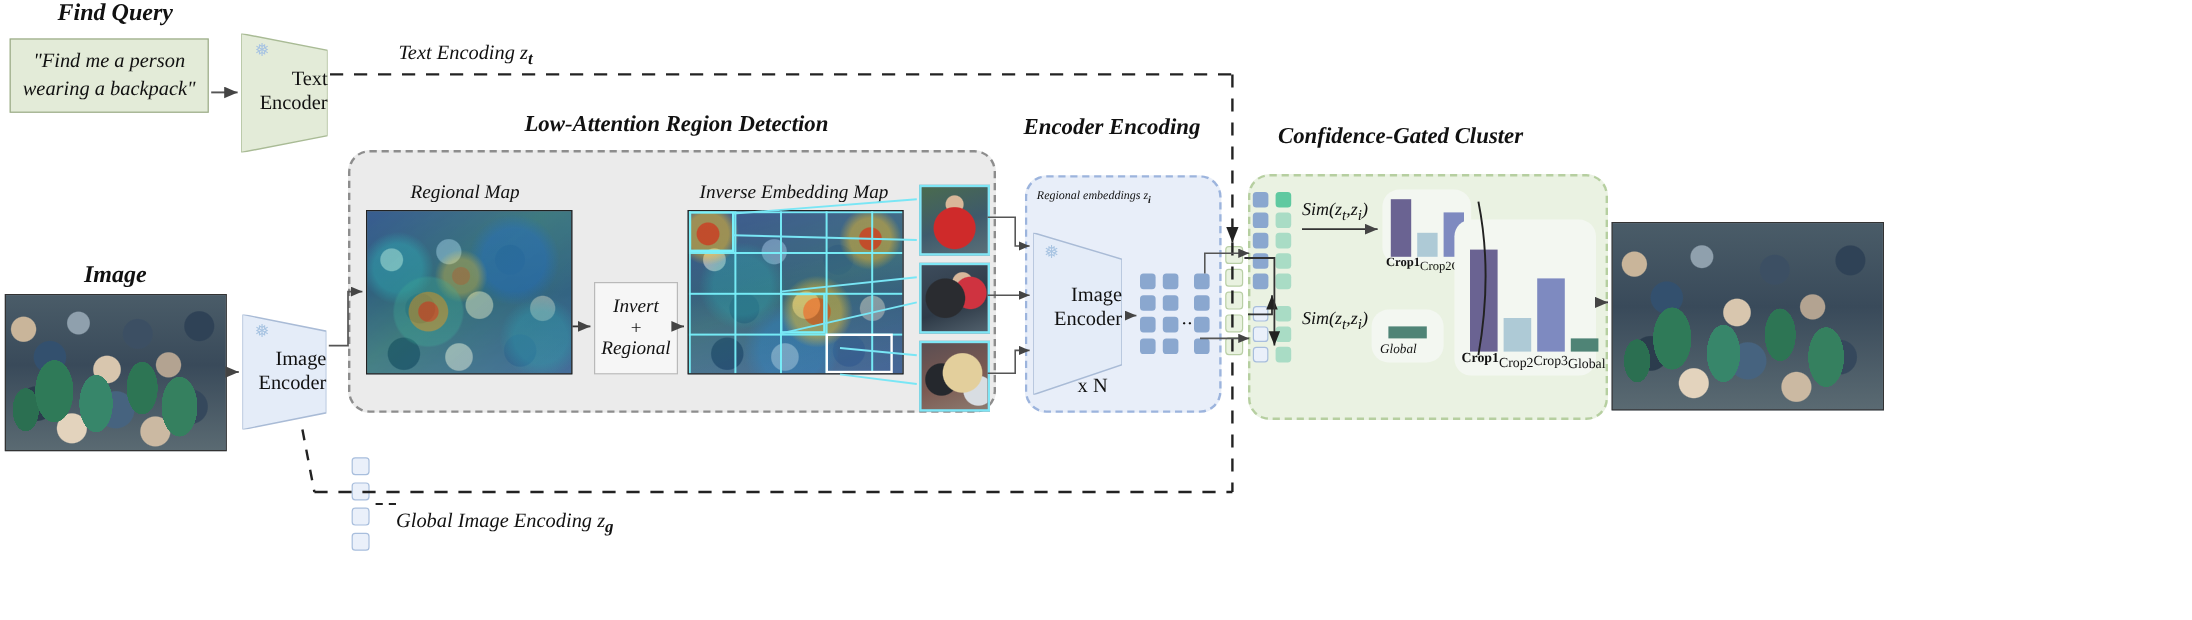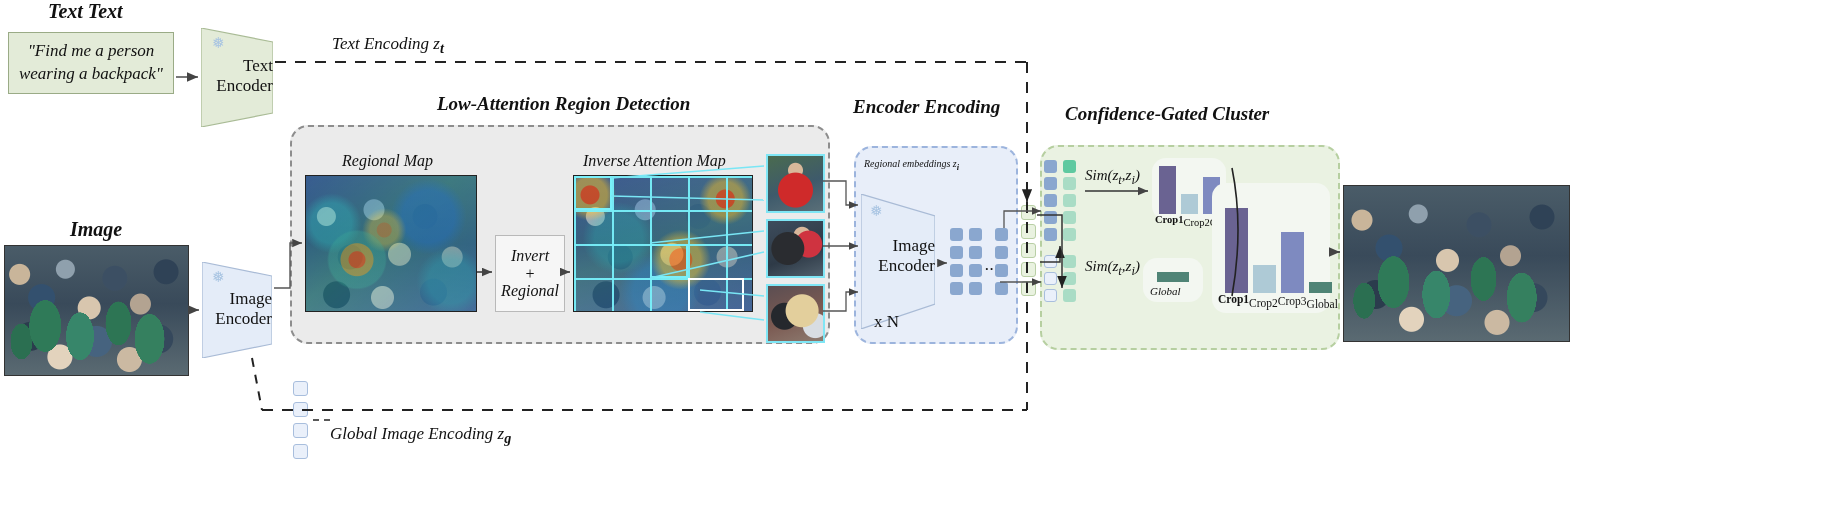--- a/index.html
+++ b/index.html
@@ -112,21 +112,21 @@
 
   
   .bar{position:absolute;bottom:0;}
 
   
   svg.ov{position:absolute;left:0;top:0;width:1827px;height:517px;pointer-events:none;}
 </style>
 </head>
 <body>
 
-<div class="abs sect-title" style="left:48px;top:0px;font-size:20px;">Text Text</div>
+<div class="abs sect-title" style="left:48px;top:0px;font-size:20px;">Find Query</div>
 
 <div class="abs query-box" style="left:8px;top:32px;width:166px;height:62px;">
   <span>"Find me a person wearing a backpack"</span>
 </div>
 
 <div class="trap" style="left:201px;top:28px;width:72px;height:99px;">
   <svg width="72" height="99" viewBox="0 0 72 99">
     <polygon points="0,0 72,14 72,85 0,99" fill="#e3ebd8" stroke="#a9bb95" stroke-width="1.2"></polygon>
   </svg>
   <span class="snow" style="left:11px;top:8px;">❅</span>
@@ -166,21 +166,21 @@
 </div>
 
 <div class="abs" style="left:495px;top:235px;width:68px;height:75px;background:#f6f6f6;border:1px solid #b9b9b9;
             display:flex;flex-direction:column;align-items:center;justify-content:center;
             font-style:italic;font-size:16px;line-height:1.12;">
   <span>Invert</span>
   <span>+</span>
   <span>Regional</span>
 </div>
 
-<div class="abs cap" style="left:583px;top:152px;">Inverse Attention Map</div>
+<div class="abs cap" style="left:583px;top:152px;">Inverse Embedding Map</div>
 
 <div class="photo" style="left:573px;top:175px;width:178px;height:135px;border:1px solid #222;">
   <div class="lay crowd2"></div>
   <div class="lay heat2"></div>
   <div class="lay cells"></div>
   <div class="cellbox" style="left:0px;top:0px;width:38px;height:34px;"></div>
   <div class="cellbox" style="left:76px;top:68px;width:38px;height:34px;"></div>
   <div class="cellbox" style="left:114px;top:102px;width:56px;height:33px;border-color:#ffffff;"></div>
 </div>
 
@@ -214,21 +214,21 @@
 </div>
 
 <div class="trap" style="left:861px;top:194px;width:74px;height:135px;">
   <svg width="74" height="135" viewBox="0 0 74 135">
     <polygon points="0,0 74,22 74,110 0,135" fill="#e4ecf8" stroke="#a9bbd6" stroke-width="1.2"></polygon>
   </svg>
   <span class="snow" style="left:9px;top:10px;">❅</span>
   <div class="lbl" style="top:42px;">Image</div>
   <div class="lbl" style="top:62px;">Encoder</div>
 </div>
-<div class="abs" style="left:874px;top:312px;font-size:17px;">x N</div>
+<div class="abs" style="left:898px;top:312px;font-size:17px;">x N</div>
 
 <div class="abs" style="left:950px;top:228px;width:58px;height:72px;">
   <div class="tok tok-blue" style="left:0px;top:0px;width:13px;height:13px;"></div>
   <div class="tok tok-blue" style="left:19px;top:0px;width:13px;height:13px;"></div>
   <div class="tok tok-blue" style="left:45px;top:0px;width:13px;height:13px;"></div>
   <div class="tok tok-blue" style="left:0px;top:18px;width:13px;height:13px;"></div>
   <div class="tok tok-blue" style="left:19px;top:18px;width:13px;height:13px;"></div>
   <div class="tok tok-blue" style="left:45px;top:18px;width:13px;height:13px;"></div>
   <div class="tok tok-blue" style="left:0px;top:36px;width:13px;height:13px;"></div>
   <div class="tok tok-blue" style="left:19px;top:36px;width:13px;height:13px;"></div>

